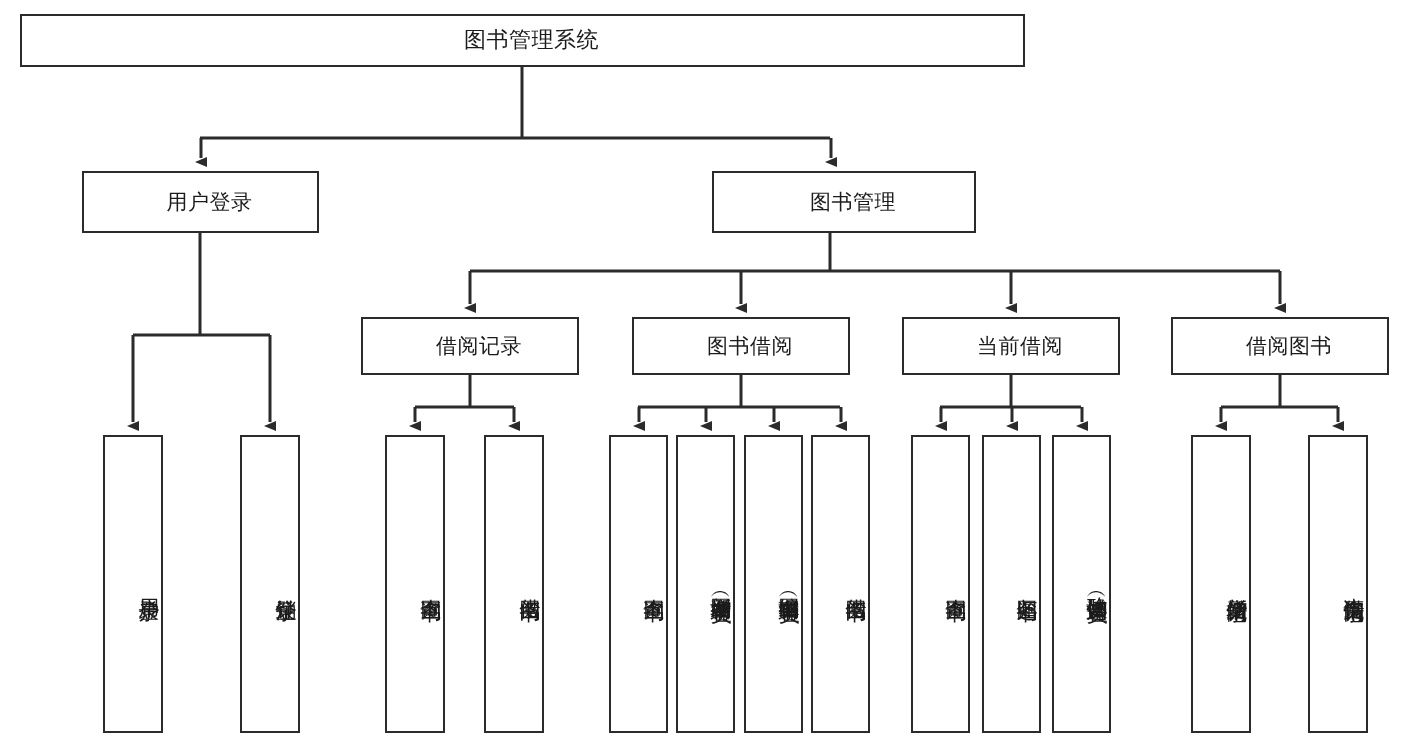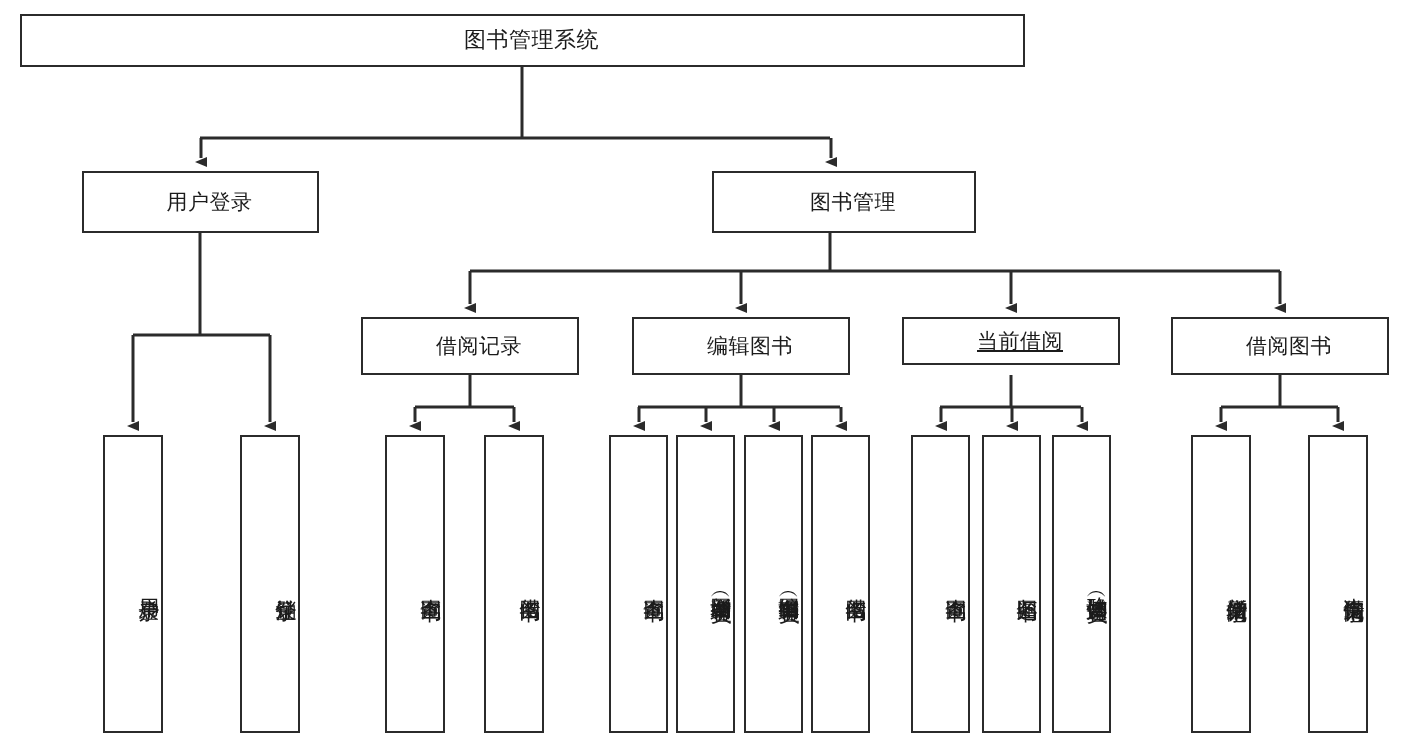--- a/index.html
+++ b/index.html
@@ -123,23 +123,23 @@
       <div class="node horiz" style="left: 82px; top: 171px; width: 237px; height: 62px;">
         <span>用户登录</span>
       </div>
       <div class="node horiz" style="left: 712px; top: 171px; width: 264px; height: 62px;">
         <span>图书管理</span>
       </div>
       <div class="node horiz" style="left: 361px; top: 317px; width: 218px; height: 58px;">
         <span>借阅记录</span>
       </div>
       <div class="node horiz" style="left: 632px; top: 317px; width: 218px; height: 58px;">
-        <span>编辑图书</span>
+        <span>图书借阅</span>
       </div>
-      <div class="node horiz" style="left: 902px; top: 317px; width: 218px; height: 48px; text-decoration: underline;">
+      <div class="node horiz" style="left: 902px; top: 317px; width: 218px; height: 58px;">
         <span>当前借阅</span>
       </div>
       <div class="node horiz" style="left: 1171px; top: 317px; width: 218px; height: 58px;">
         <span>借阅图书</span>
       </div>
       <div class="node vert" style="left: 103px; top: 435px; width: 60px; height: 298px;">
         <span>用户登录</span>
       </div>
       <div class="node vert" style="left: 240px; top: 435px; width: 60px; height: 298px;">
         <span>注销登录</span>

